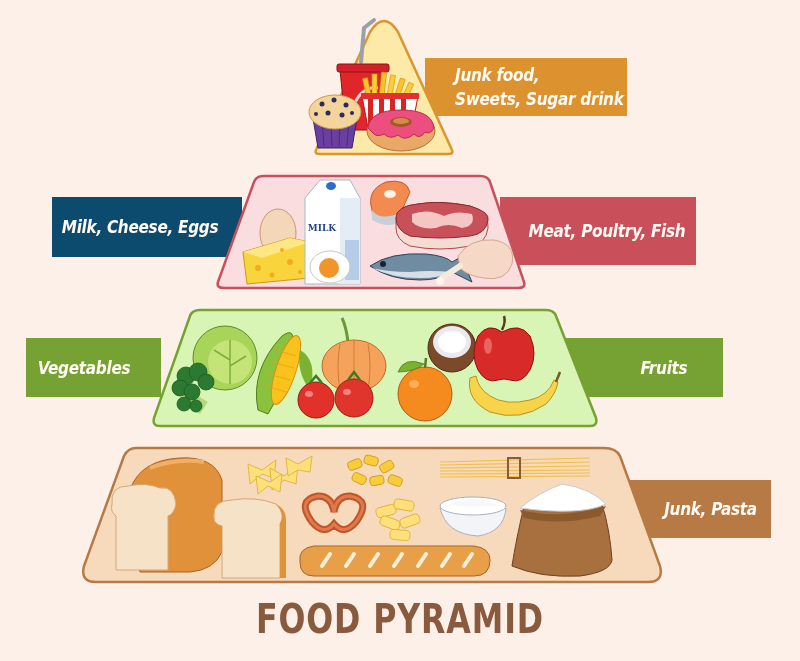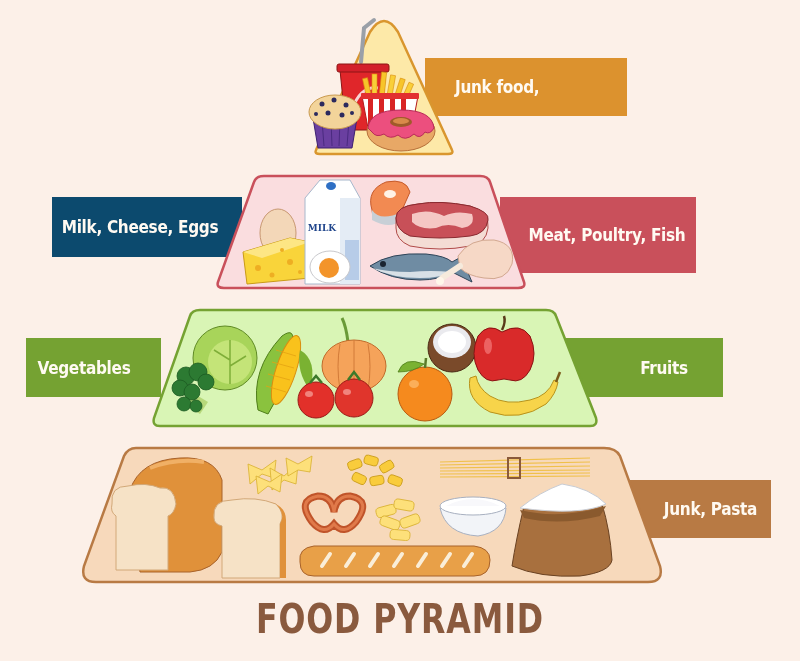--- a/index.html
+++ b/index.html
@@ -1,34 +1,35 @@
 <!DOCTYPE html>
 <html><head>
 <meta charset="utf-8">
 <style>
   html, body { margin:0; padding:0; }
   body { width:800px; height:661px; background:#fcf0e8; position:relative; overflow:hidden; font-family:"DejaVu Sans Condensed","DejaVu Sans", sans-serif; }
-  .band { position:absolute; display:flex; align-items:center; justify-content:center; color:#fffaf2; font-weight:bold; font-size:17px; letter-spacing:-0.3px; }
+  .band { position:absolute; display:flex; align-items:center; justify-content:center; color:#fffaf2; font-weight:bold; font-size:17px; letter-spacing:-0.3px;font-style:italic; }
   .band span { white-space:nowrap; }
   #junk-band { left:425px; top:58px; width:202px; height:58px; background:#dc922e; justify-content:flex-start; }
   #junk-band .txt { padding-left:30px; line-height:24px; font-size:17px; }
   #dairy-band { left:52px; top:197px; width:190px; height:60px; background:#0c4a6e; }
-  #meat-band { left:500px; top:197px; width:196px; height:76px; background:#c9505b; }
+  #meat-band { left:500px; top:197px; width:196px; height:68px; background:#c9505b; }
   #veg-band { left:26px; top:338px; width:135px; height:59px; background:#75a232; }
   #fruit-band { left:565px; top:338px; width:158px; height:59px; background:#75a232; padding-left:40px; box-sizing:border-box;justify-content:center; }
   #bread-band { left:630px; top:480px; width:141px; height:58px; background:#b87a44; padding-left:20px; box-sizing:border-box; }
   #title { position:absolute; left:0; width:800px; top:596px; text-align:center; font-family:"DejaVu Sans Condensed","DejaVu Sans", sans-serif; font-weight:bold; font-size:40px; color:#8a5a3e; letter-spacing:1px; transform:scaleX(0.88); }
   svg.layer { position:absolute; left:0; top:0; }
 </style>
 </head>
 <body>
 
 <div class="band" id="junk-band">
   <div class="txt">
     <div>Junk food,</div>
+    <div>Sweets, Sugar drink</div>
   </div>
 </div>
 <div class="band" id="dairy-band">
     <span style="margin-right:14px">Milk, Cheese, Eggs</span>
   </div>
 <div class="band" id="meat-band">
     <span style="margin-left:18px">Meat, Poultry, Fish</span>
   </div>
 <div class="band" id="veg-band">
     <span style="margin-right:19px">Vegetables</span>

